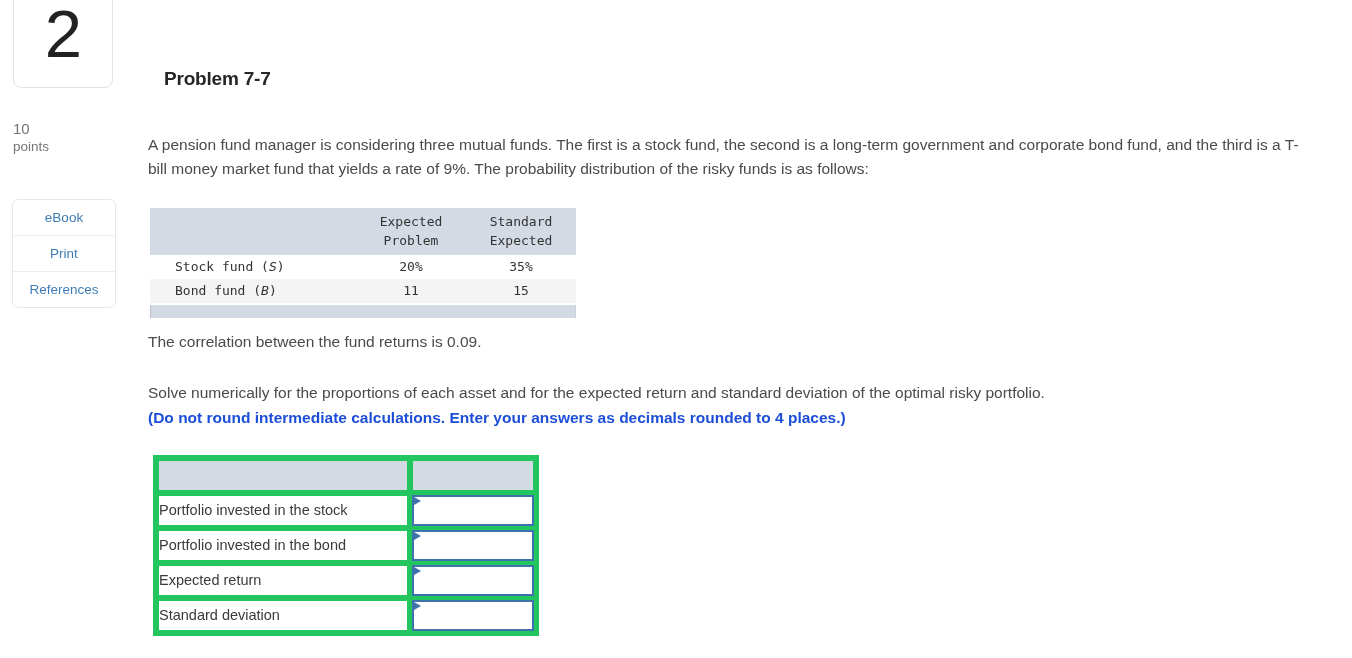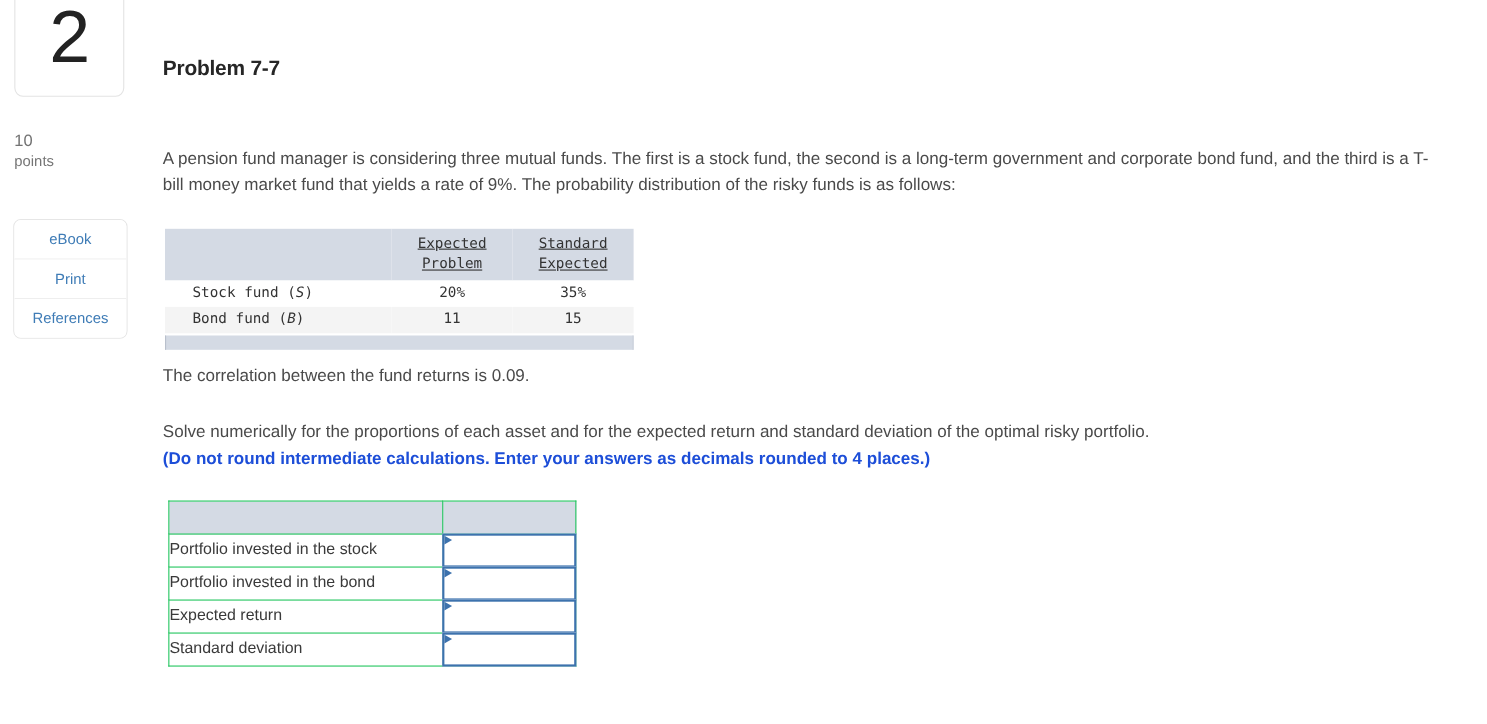--- a/index.html
+++ b/index.html
@@ -96,21 +96,21 @@
     left: 148px;
     top: 0;
     width: 1190px;
   }
 
   .page-title {
     font-size: 19px;
     font-weight: bold;
     color: #262626;
     letter-spacing: -0.2px;
-    margin: 0;
+    margin: 16px;
     position: absolute;
     top: 52px;
     left: 0;
   }
 
   .intro-para {
     position: absolute;
     top: 117px;
     left: 0;
     width: 1162px;
@@ -135,21 +135,20 @@
   }
   table.fund-table th {
     background: #d4dae4;
     font-weight: normal;
     text-align: center;
     vertical-align: bottom;
     padding: 4px 8px 5px 8px;
     line-height: 19px;
     height: 38px;
     box-sizing: border-box;
-    text-decoration: underline;
   }
   table.fund-table th.blank-head { width: 206px; }
   table.fund-table td {
     padding: 2px 8px;
     line-height: 20px;
   }
   table.fund-table td.rowlabel {
     text-align: left;
     padding-left: 25px;
   }
@@ -197,21 +196,21 @@
     top: 455px;
     left: 5px;
   }
   table.answer-table {
     border-collapse: collapse;
     table-layout: fixed;
     width: 370px;
   }
   table.answer-table th,
   table.answer-table td {
-    border: 1px solid #22c55e;
+    border: 6px solid #22c55e;
     padding: 0;
   }
   table.answer-table th {
     background: #d4dae4;
     height: 29px;
   }
   th.ans-head-left { width: 248px; }
   th.ans-head-right { width: 120px; }
   td.ans-label {
     height: 29px;

